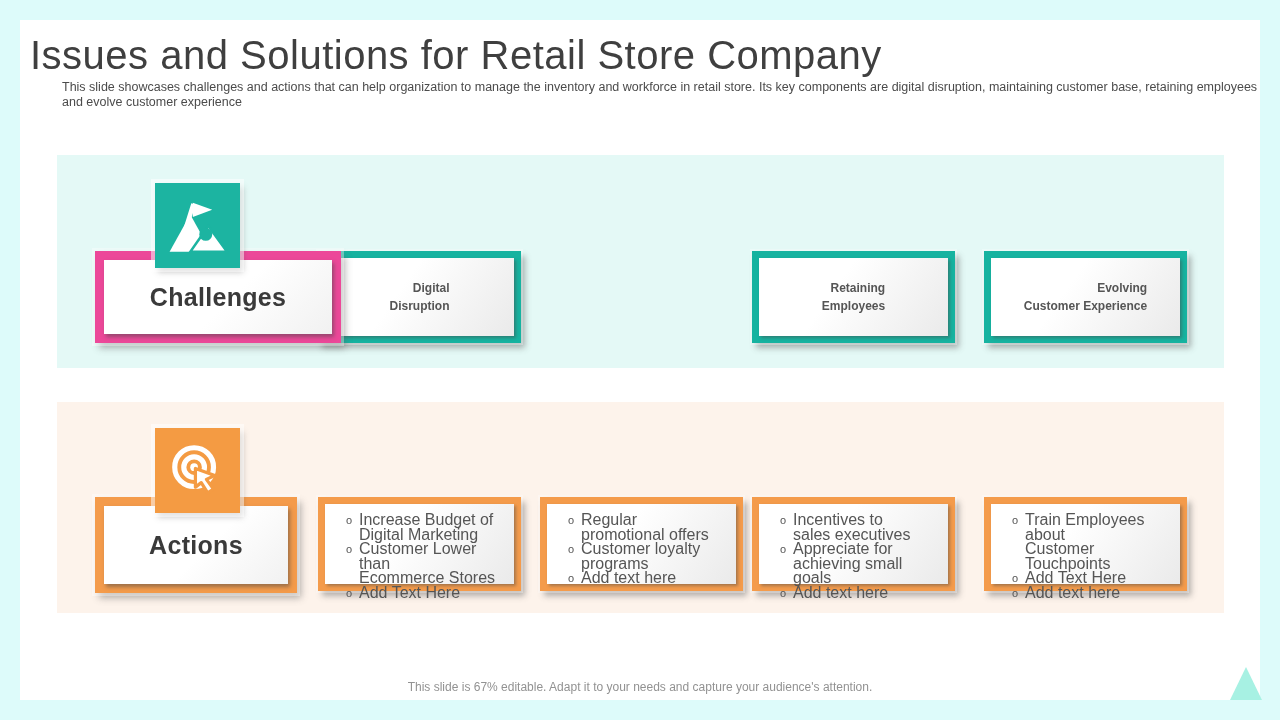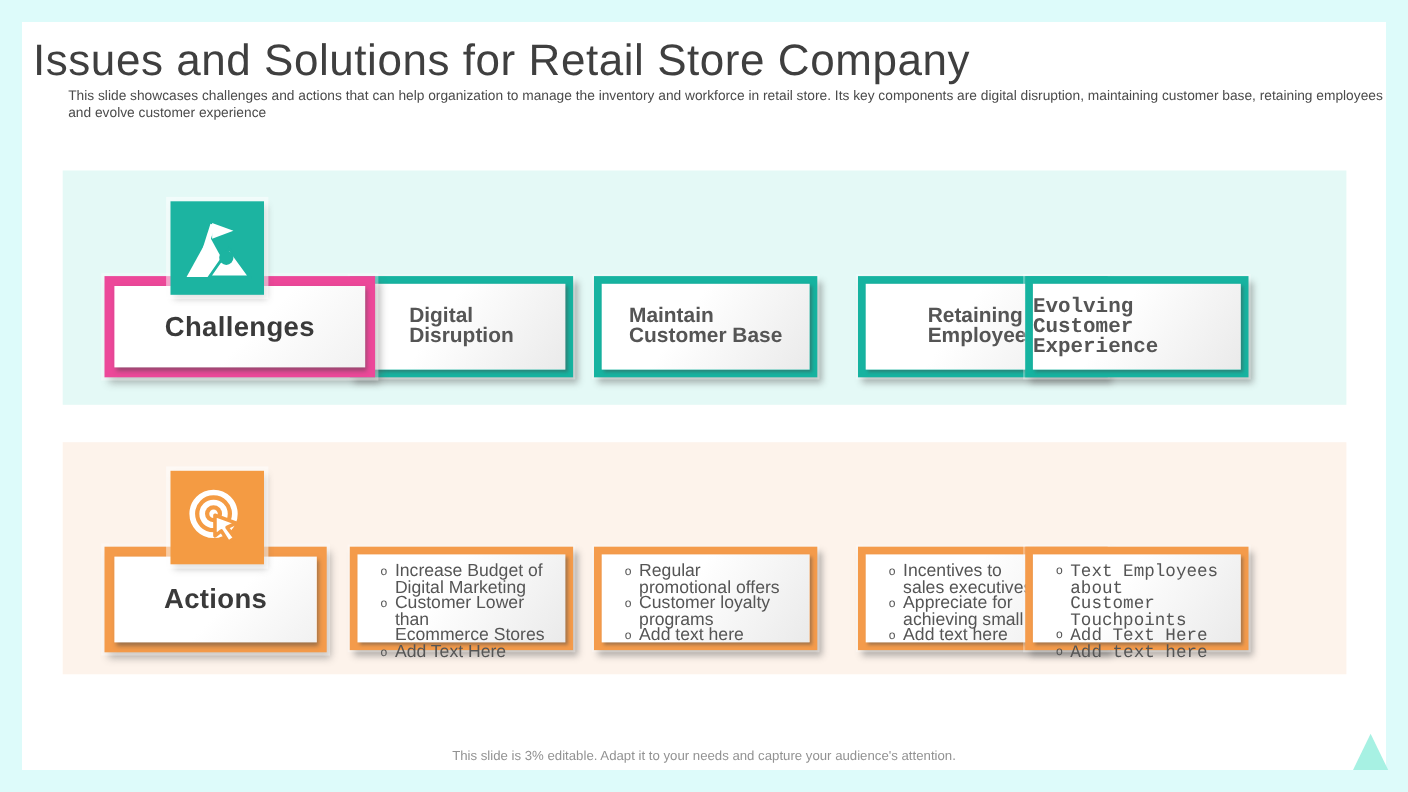--- a/index.html
+++ b/index.html
@@ -47,29 +47,29 @@
     font-size:25px; font-weight:bold; color:#3a3a3a; letter-spacing:0.3px;
   }
 
   .shape-box {
     position:absolute; width:203px; z-index:2;
     box-shadow:0 0 0 2px rgba(255,255,255,0.3), 4px 5px 6px rgba(90,90,90,0.45);
   }
   .shape-box.teal   { top:231px; height:92px; background:#16b3a0; }
   .shape-box.orange { top:477px; height:94px; background:#f49b4b; }
   .shape-box.c0 { left:298px; } .shape-box.c1 { left:520px; }
-  .shape-box.c2 { left:760px;padding-left:24px; } .shape-box.c3 { left:912px;font-family:Liberation Mono, monospace; }
+  .shape-box.c2 { left:732px; } .shape-box.c3 { left:964px; }
   .shape-inner {
     position:absolute; left:7px; top:7px; right:7px; bottom:7px;
     background:linear-gradient(125deg,#ffffff 40%, #eaeaea 100%);
     box-shadow:2px 2px 3px rgba(70,70,70,0.45);
   }
   .challenge-inner {
-    display:flex; align-items:center; justify-content:center; text-align:left;
-    font-size:19px; font-weight:bold; line-height:18px; color:#555555;
+    display:flex; align-items:center; justify-content:center; text-align:right;
+    font-size:12px; font-weight:bold; line-height:18px; color:#555555;
     white-space:pre-line;
   }
   .bullet-list { padding:9px 6px 4px 14px; }
   .bullet-item { display:flex; margin-bottom:0px; }
   .bullet-marker {
     width:20px; flex:0 0 20px; text-align:center;
     font-size:11px; line-height:14.5px; color:#555555;
   }
   .bullet-text {
     font-size:16px; line-height:14.5px; color:#555555; white-space:pre-line;
@@ -105,24 +105,20 @@
   </div>
 
   <div class="label-frame teal">
     <div class="label-inner">Challenges</div>
   </div>
 
   <div class="shape-box teal c0">
     <div class="shape-inner challenge-inner">Digital
 Disruption</div>
   </div>
-  <div class="shape-box teal c1">
-    <div class="shape-inner challenge-inner">Maintain
-Customer Base</div>
-  </div>
   <div class="shape-box teal c2">
     <div class="shape-inner challenge-inner">Retaining
 Employees</div>
   </div>
   <div class="shape-box teal c3">
     <div class="shape-inner challenge-inner">Evolving
 Customer Experience</div>
   </div>
 
   <div class="band actions"></div>
@@ -201,31 +197,31 @@
         </div>
       </div>
     </div>
   </div>
 
   <div class="shape-box orange c3">
     <div class="shape-inner">
       <div class="bullet-list">
         <div class="bullet-item">
           <span class="bullet-marker">o</span>
-          <span class="bullet-text">Text Employees about
+          <span class="bullet-text">Train Employees about
 Customer Touchpoints</span>
         </div>
         <div class="bullet-item">
           <span class="bullet-marker">o</span>
           <span class="bullet-text">Add Text Here</span>
         </div>
         <div class="bullet-item">
           <span class="bullet-marker">o</span>
           <span class="bullet-text">Add text here</span>
         </div>
       </div>
     </div>
   </div>
 
-  <div class="footer">This slide is 3% editable. Adapt it to your needs and capture your audience's attention.</div>
+  <div class="footer">This slide is 67% editable. Adapt it to your needs and capture your audience's attention.</div>
 </div>
 
 <div class="corner-triangle"></div>
 
 </body></html>

